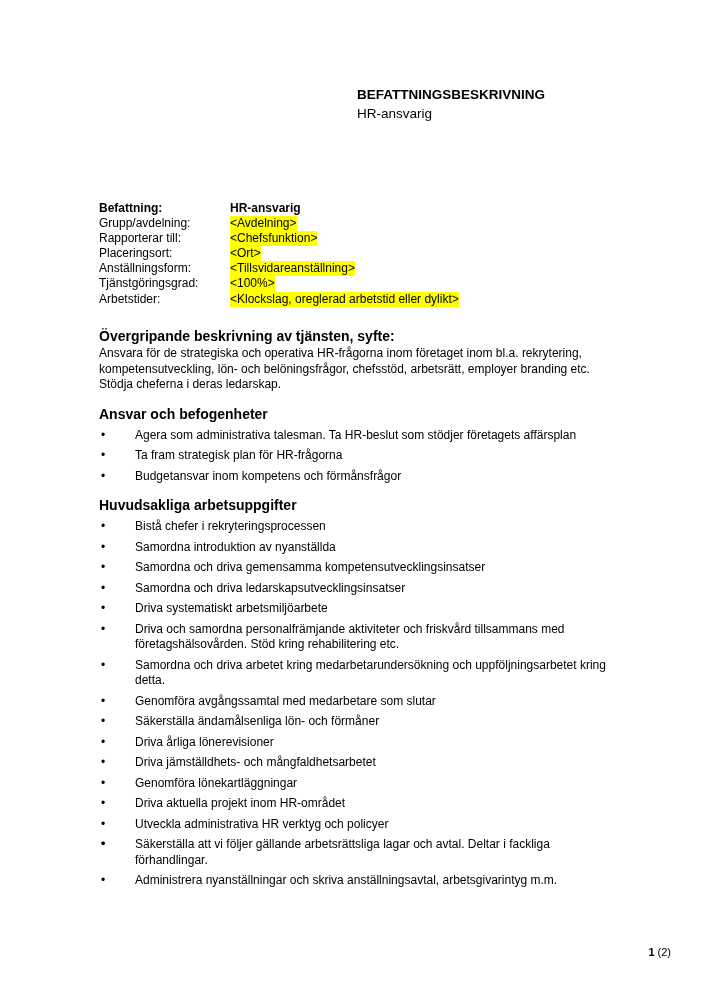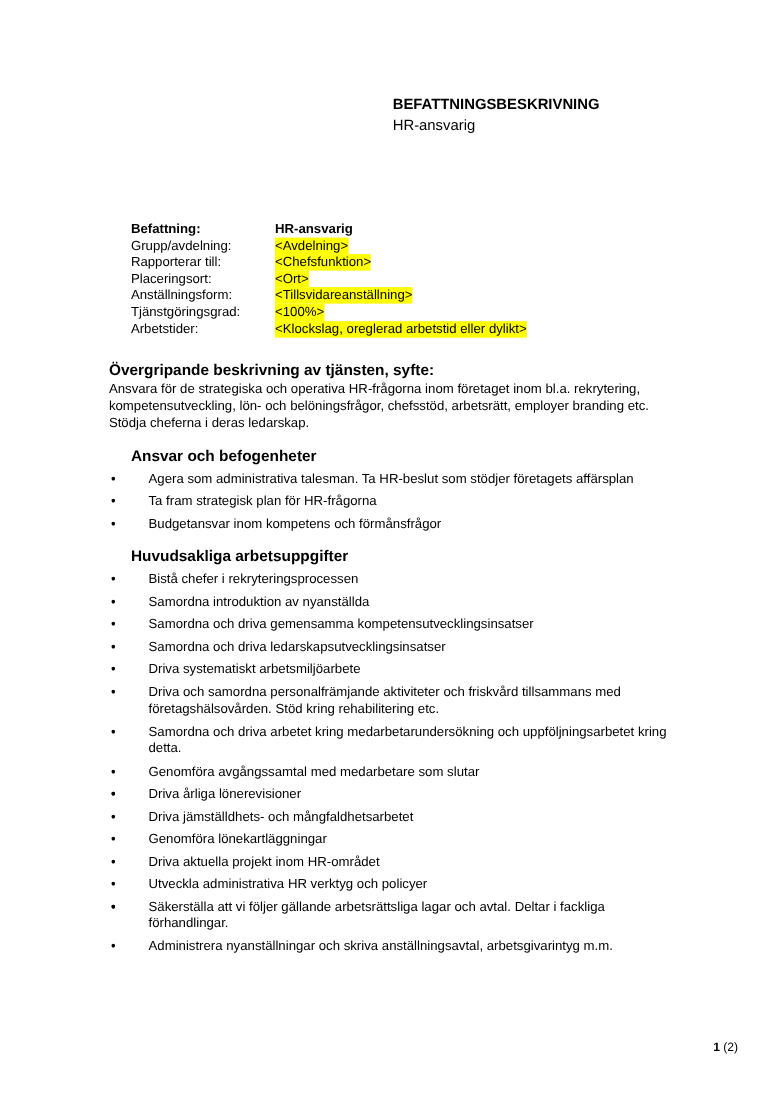--- a/index.html
+++ b/index.html
@@ -31,40 +31,40 @@
   
   .fields {
     position: absolute;
     left: 99px;
     top: 201px;
     font-size: 12px;
     line-height: 15.1px;
   }
   .field-row { display: flex; }
   .field-row.bold { font-weight: bold; }
-  .field-label { flex: 0 0 131px; width: 131px; margin-left: 20px; }
+  .field-label { flex: 0 0 131px; width: 131px; }
   .field-value { white-space: pre; }
   .field-value.hl { background: #ffff00; }
 
   
   .content {
     position: absolute;
     left: 99px;
     top: 328px;
     width: 509px;
     font-size: 12px;
     line-height: 15.5px;
   }
   .sec-heading {
     font-size: 14px;
     font-weight: bold;
     margin: 0 0 2px 0;
     line-height: 16px;
   }
-  .sec-heading.gap { margin-top: 13px; margin-left: 20px; }
+  .sec-heading.gap { margin-top: 13px; }
   .body-text { margin: 0; }
 
   ul.bullets {
     list-style: none;
     margin: 6px 0 0 0;
     padding: 0;
   }
   ul.bullets li {
     position: relative;
     padding-left: 36px;
@@ -163,21 +163,21 @@
         <li><span class="dot">•</span><span>Samordna och driva ledarskapsutvecklingsinsatser</span></li>
 
         <li><span class="dot">•</span><span>Driva systematiskt arbetsmiljöarbete</span></li>
 
         <li><span class="dot">•</span><span>Driva och samordna personalfrämjande aktiviteter och friskvård tillsammans med företagshälsovården. Stöd kring rehabilitering etc.</span></li>
 
         <li><span class="dot">•</span><span>Samordna och driva arbetet kring medarbetarundersökning och uppföljningsarbetet kring detta.</span></li>
 
         <li><span class="dot">•</span><span>Genomföra avgångssamtal med medarbetare som slutar</span></li>
 
-        <li><span class="dot">•</span></li>
+        <li><span class="dot">•</span><span>Säkerställa ändamålsenliga lön- och förmåner</span></li>
 
         <li><span class="dot">•</span><span>Driva årliga lönerevisioner</span></li>
 
         <li><span class="dot">•</span><span>Driva jämställdhets- och mångfaldhetsarbetet</span></li>
 
         <li><span class="dot">•</span><span>Genomföra lönekartläggningar</span></li>
 
         <li><span class="dot">•</span><span>Driva aktuella projekt inom HR-området</span></li>
 
         <li><span class="dot">•</span><span>Utveckla administrativa HR verktyg och policyer</span></li>

